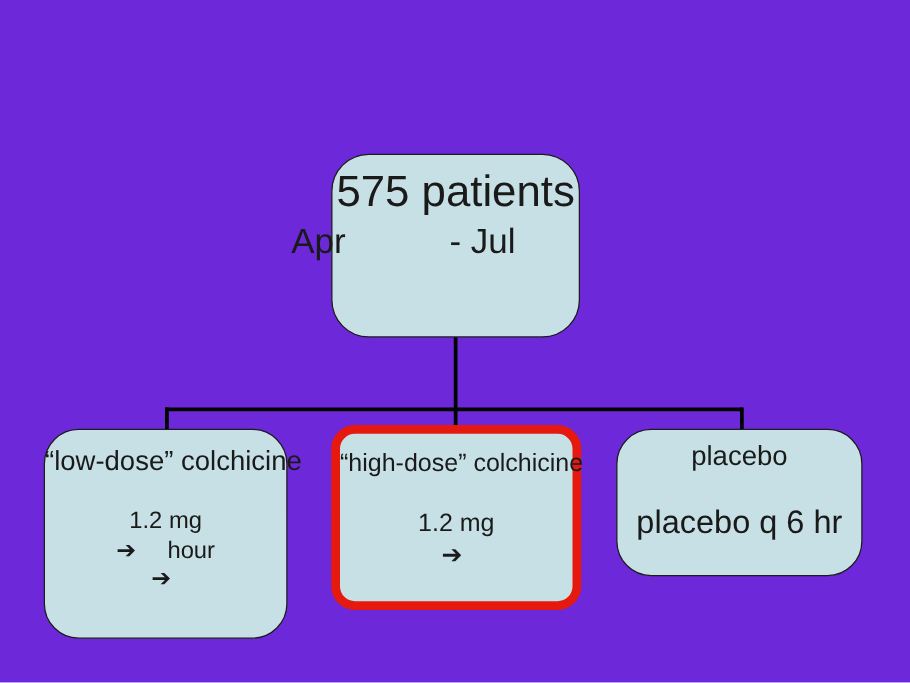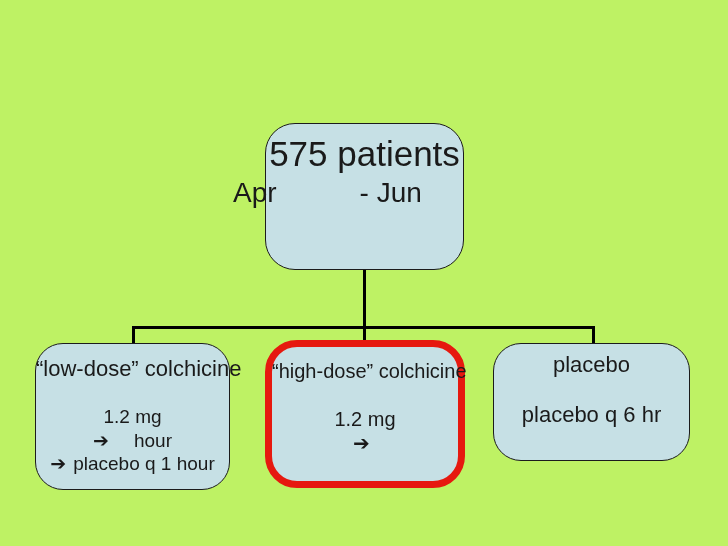--- a/index.html
+++ b/index.html
@@ -11,21 +11,21 @@
   * { margin: 0; padding: 0; box-sizing: border-box; }
   html, body { background: #ffffff; }
   body {
     font-family: "Liberation Sans", "DejaVu Sans", sans-serif;
     color: var(--text);
   }
   .slide {
     position: relative;
     width: 728px;
     height: 546px;
-    background: #bef264;
+    background: #6d28d9;
     overflow: hidden;
   }
   .node {
     position: absolute;
     background: var(--box-fill);
     border: 1.5px solid var(--box-border);
     border-radius: 28px;
   }
   
   .top-box { left: 265px; top: 123px; width: 199px; height: 147px; border-radius: 30px; }
@@ -47,60 +47,60 @@
     text-align: right;
   }
   .period-gap { display: inline-block; width: 83px; }
   
   .conn { position: absolute; background: #000000; }
   .conn-v-top   { left: 363px; top: 270px; width: 2.5px; height: 71px; }
   .conn-h       { left: 132px; top: 326px; width: 462px; height: 2.5px; }
   .conn-stub-l  { left: 132px; top: 326px; width: 2.5px; height: 18px; }
   .conn-stub-r  { left: 592px; top: 326px; width: 2.5px; height: 18px; }
   
-  .low-box  { left: 35px;  top: 343px; width: 195px; height: 147px; }
+  .low-box  { left: 35px;  top: 343px; width: 195px; height: 168px; }
   .high-box {
     left: 265px; top: 340px; width: 200px; height: 148px;
     border: 7px solid var(--highlight);
-    border-radius: 32px;
+    border-radius: 19px;
   }
   .placebo-box { left: 493px; top: 343px; width: 197px; height: 118px; }
   .box-title {
     text-align: center;
     white-space: nowrap;
     line-height: 1.2;
   }
   .low-box .box-title  { font-size: 22px; padding-top: 12px; }
   .high-box .box-title { font-size: 20px; padding-top: 12px; }
   .placebo-box .box-title { font-size: 22px; padding-top: 8px; }
   .dose-lines {
     text-align: center;
     white-space: nowrap;
   }
   .low-box .dose-lines  { margin-top: 24px; font-size: 19px; line-height: 1.18; }
   .high-box .dose-lines { margin-top: 24px; font-size: 20px; line-height: 1.2; }
-  .placebo-box .dose-lines { margin-top: 24px; font-size: 22px; line-height: 1.2; }
+  .placebo-box .dose-lines { margin-top: 24px; font-size: 26px; line-height: 1.2; }
   .dose-line { display: flex; justify-content: center; align-items: baseline; white-space: pre; }
   .arrow {
     font-family: "DejaVu Sans", sans-serif;
     margin-right: 7px;
   }
   .inline-gap { display: inline-block; width: 18px; }
 </style>
 </head>
 <body>
 
 <div class="slide">
 
   <div class="node top-box">
     <div class="top-title">575 patients</div>
     <div class="period-line">
       <span>Apr</span>
       <span class="period-gap"></span>
-      <span>- Jun</span>
+      <span>- Jul</span>
     </div>
   </div>
 
   <div class="conn conn-v-top"></div>
   <div class="conn conn-h"></div>
   <div class="conn conn-stub-l"></div>
   <div class="conn conn-stub-r"></div>
 
   <div class="node low-box">
     <div class="box-title">“low-dose” colchicine</div>
@@ -108,21 +108,20 @@
       <div class="dose-line">
         <span>1.2 mg</span>
       </div>
       <div class="dose-line">
         <span class="arrow">➔</span>
         <span class="inline-gap"></span>
         <span>hour</span>
       </div>
       <div class="dose-line">
         <span class="arrow">➔</span>
-        <span>placebo q 1 hour</span>
       </div>
     </div>
   </div>
 
   <div class="node high-box">
     <div class="box-title">“high-dose” colchicine</div>
     <div class="dose-lines">
       <div class="dose-line">
         <span>1.2 mg</span>
       </div>

